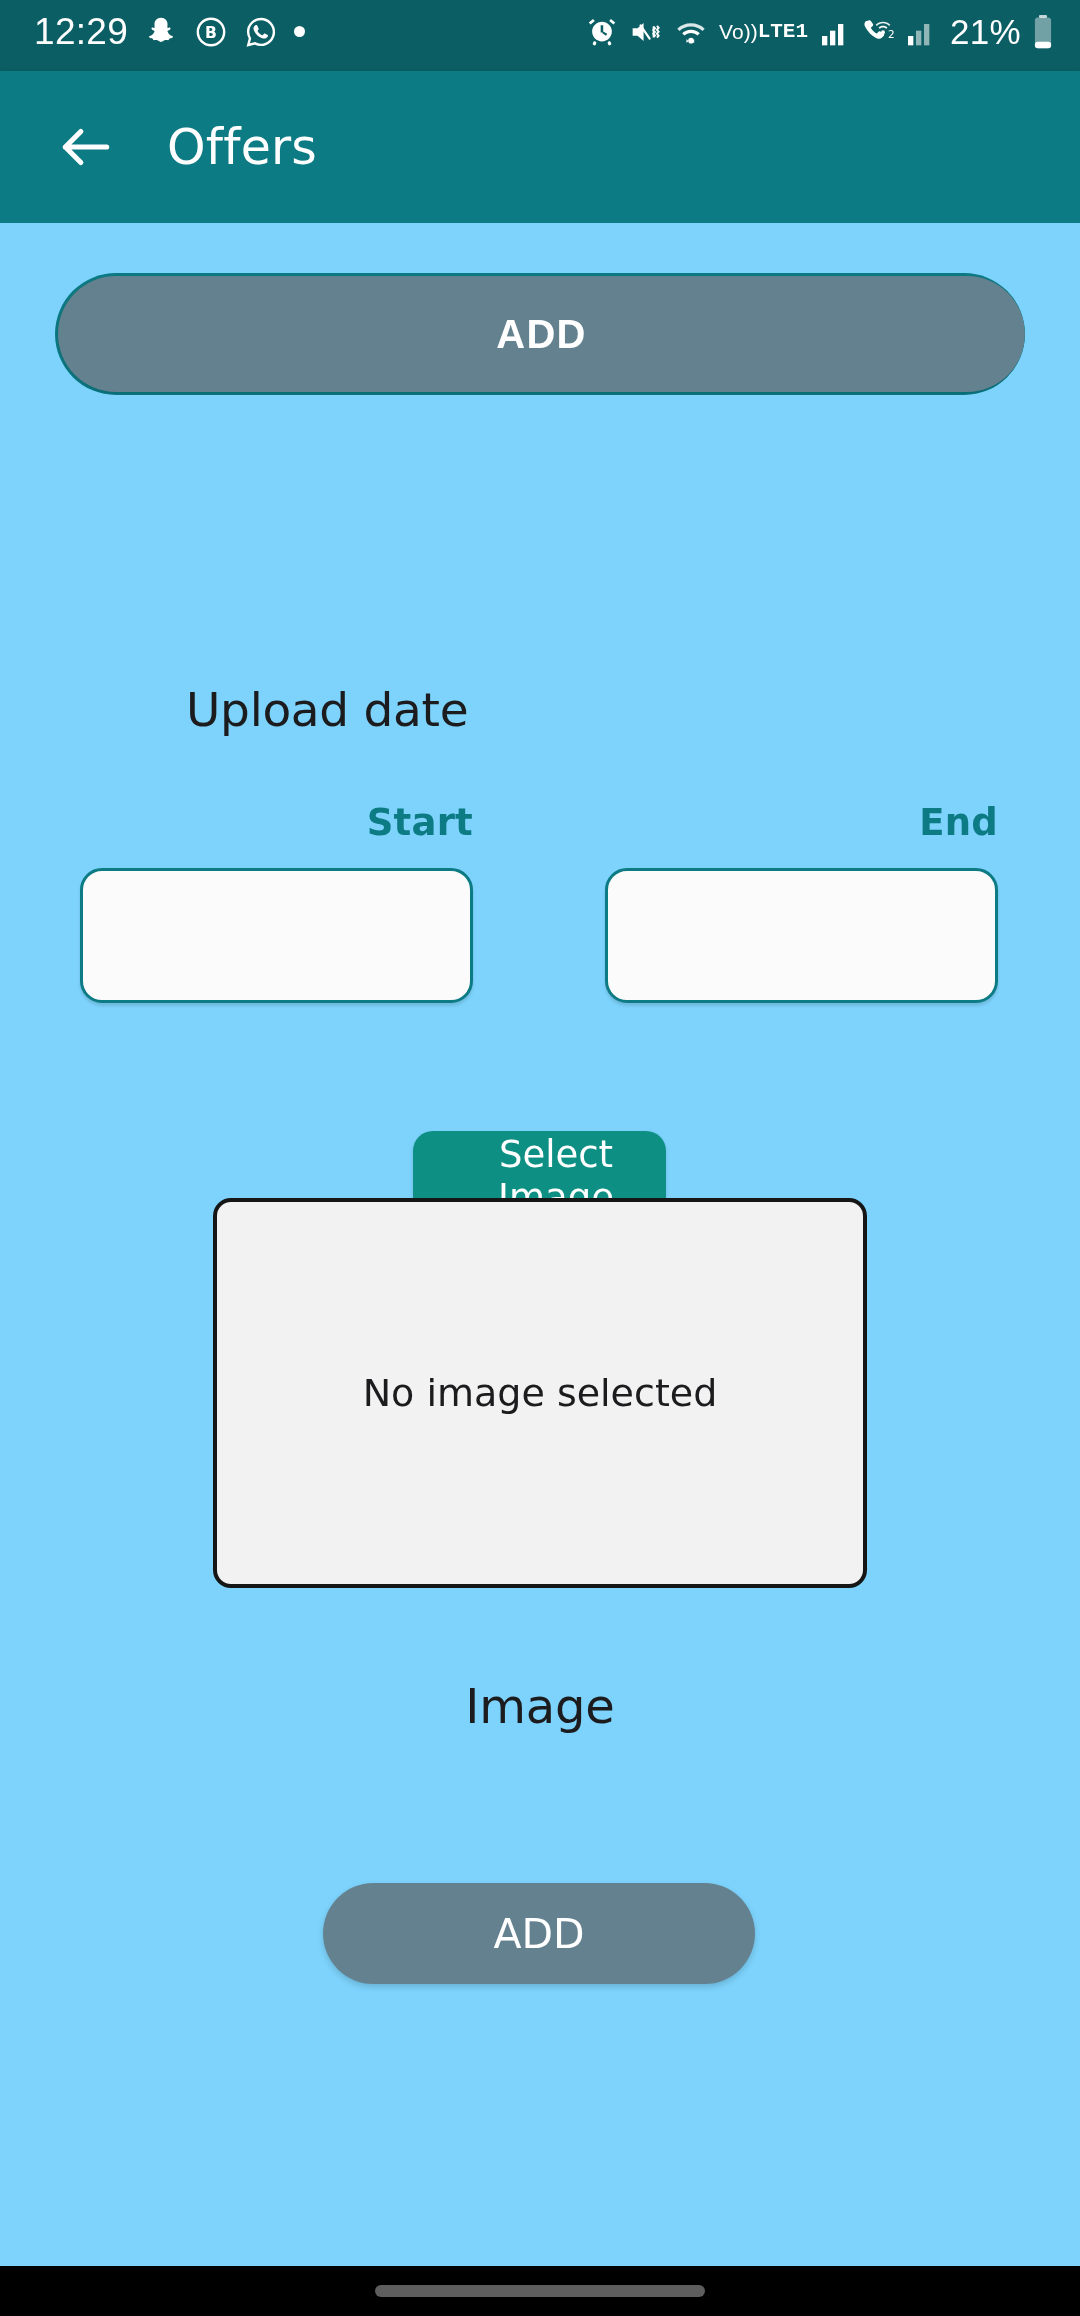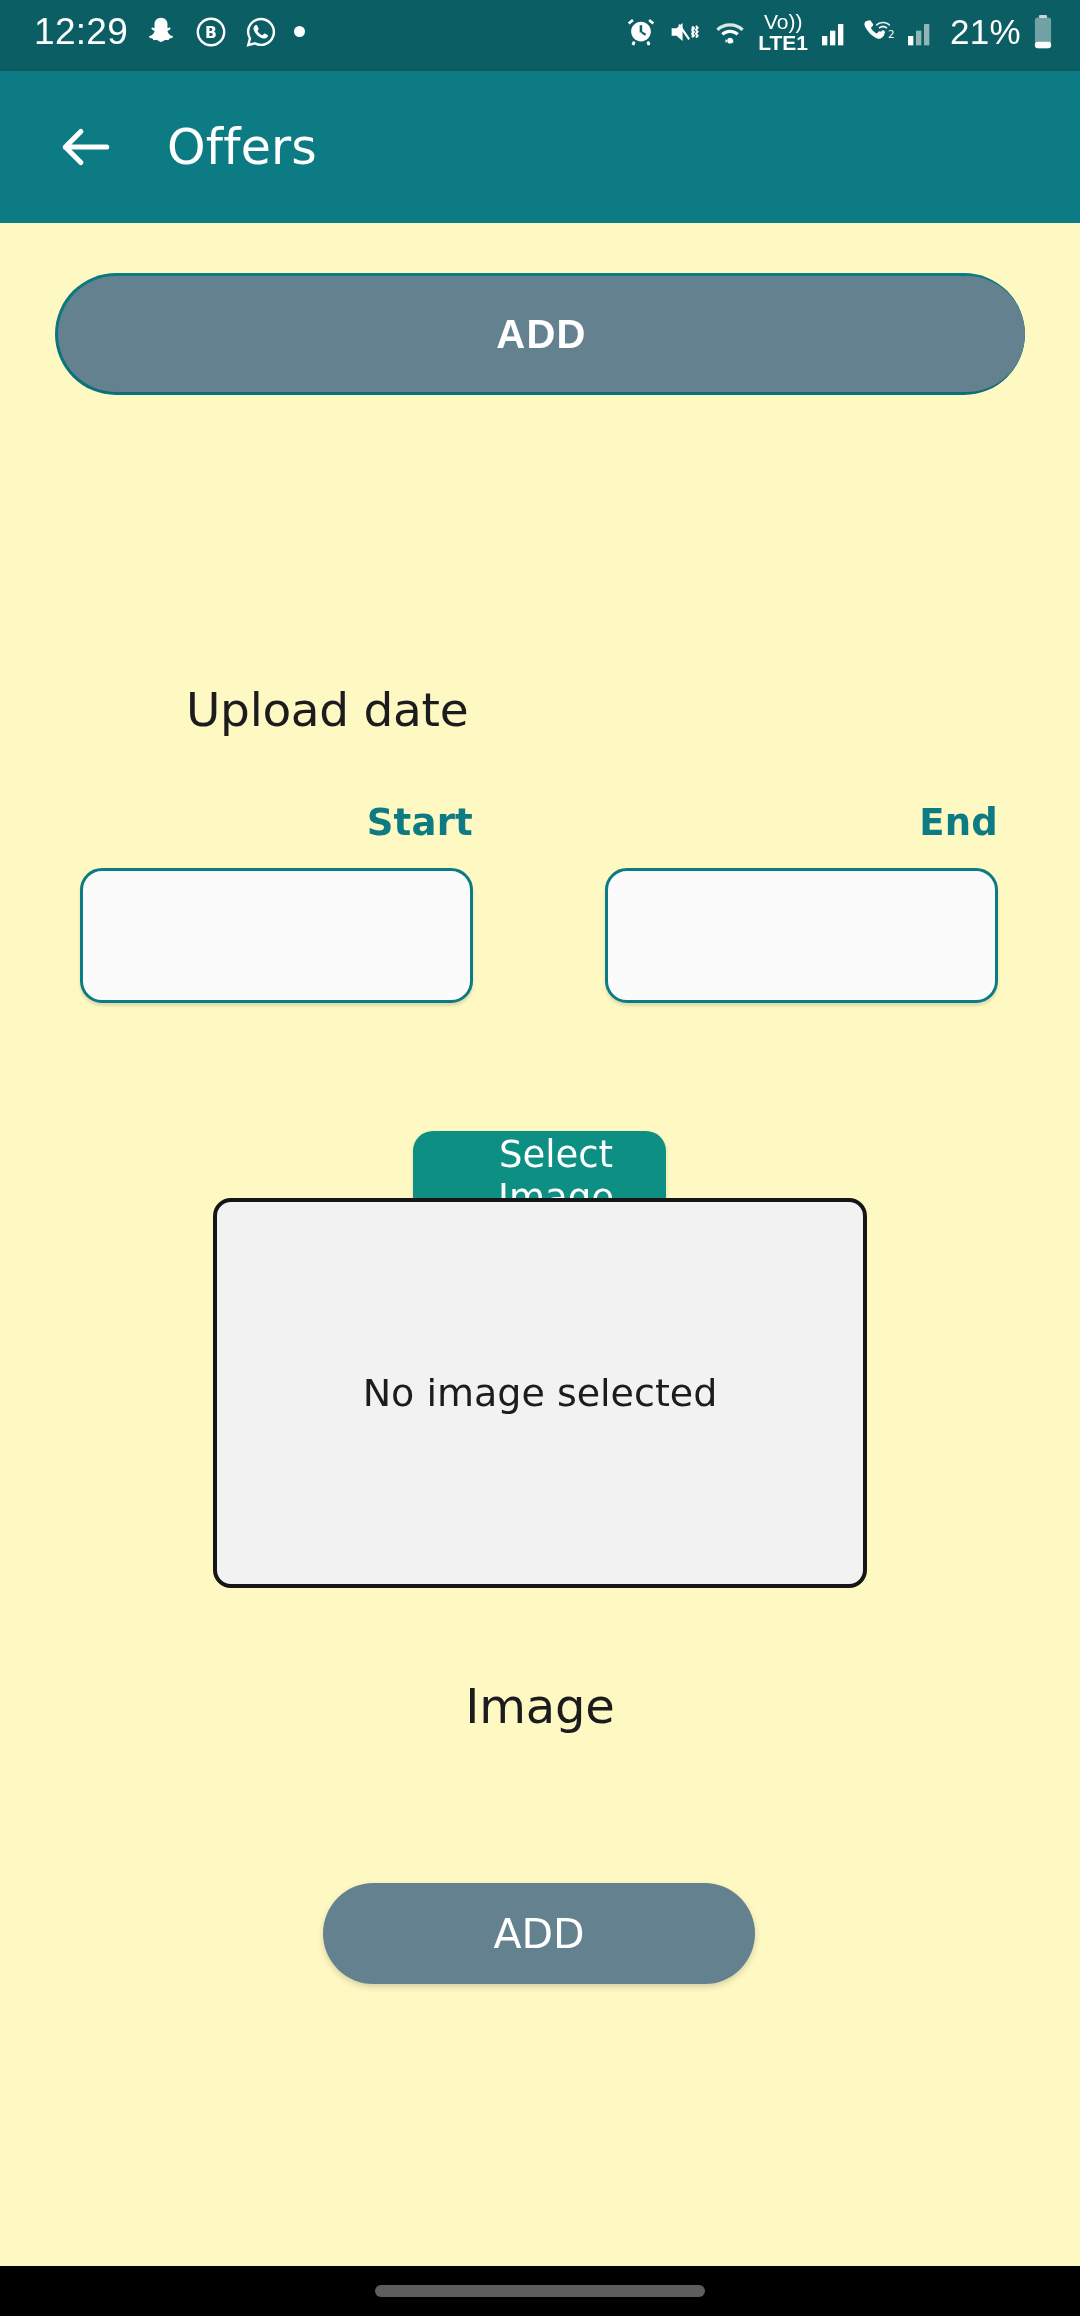--- a/index.html
+++ b/index.html
@@ -39,21 +39,21 @@
     display:flex; align-items:center; justify-content:center;
     cursor:pointer;
   }
   .appbar-title {
     color:#ffffff; font-size:49px; font-weight:400;
     margin-left:43px; letter-spacing:0.2px;
     font-family:"DejaVu Sans", sans-serif;
   }
 
   
-  .content { position:absolute; top:223px; left:0; width:1080px; height:2043px; background:#fef9c3; }
+  .content { position:absolute; top:223px; left:0; width:1080px; height:2043px; background:#7dd3fc; }
 
   
   .tabs {
     position:absolute; top:50px; left:55px;
     width:970px; height:122px;
     background:#0d7b84;
     border-radius:61px;
     display:flex; align-items:stretch;
     overflow:hidden;
   }
@@ -209,23 +209,23 @@
           </svg>
       </span>
       <span class="sb-ic">
         <svg width="34" height="32" viewBox="0 0 24 24">
             <path fill="#fff" fill-opacity="0.85" d="M12 5.5c-4 0-7.6 1.5-10.3 4l1.7 1.7C5.7 9 8.7 7.8 12 7.8s6.3 1.2 8.6 3.4l1.7-1.7c-2.7-2.5-6.3-4-10.3-4z"></path>
             <path fill="#fff" d="M12 10.4c-2.6 0-4.9 1-6.6 2.6l1.7 1.7c1.3-1.2 3-2 4.9-2s3.6.8 4.9 2l1.7-1.7c-1.7-1.6-4-2.6-6.6-2.6z"></path>
             <circle cx="12" cy="18.5" r="2.1" fill="#fff"></circle>
             <path fill="#fff" d="M8.6 17.2l1.5 1.5-1.5 1.5zM14.4 20.4l-1.5-1.5 1.5-1.5z"></path>
           </svg>
       </span>
-      <span class="sb-ic" style="flex-direction:column;line-height:1;text-align:right;">
+      <span class="sb-ic" style="flex-direction:row;line-height:1;text-align:right;">
         <span style="font-size:21px;display:block;">Vo))</span>
-        <span style="font-size:21px;display:block;font-weight:bold;">LTE1</span>
+        <span style="font-size:21px;display:block;font-weight:bold;font-family:Liberation Mono, monospace;">LTE1</span>
       </span>
       <span class="sb-ic">
         <svg width="30" height="32" viewBox="0 0 22 24">
             <rect x="2" y="15" width="4" height="7" fill="#fff"></rect>
             <rect x="8" y="11" width="4" height="11" fill="#fff"></rect>
             <rect x="14" y="6" width="4" height="16" fill="#fff"></rect>
           </svg>
       </span>
       <span class="sb-ic">
         <svg width="34" height="32" viewBox="0 0 26 24">

